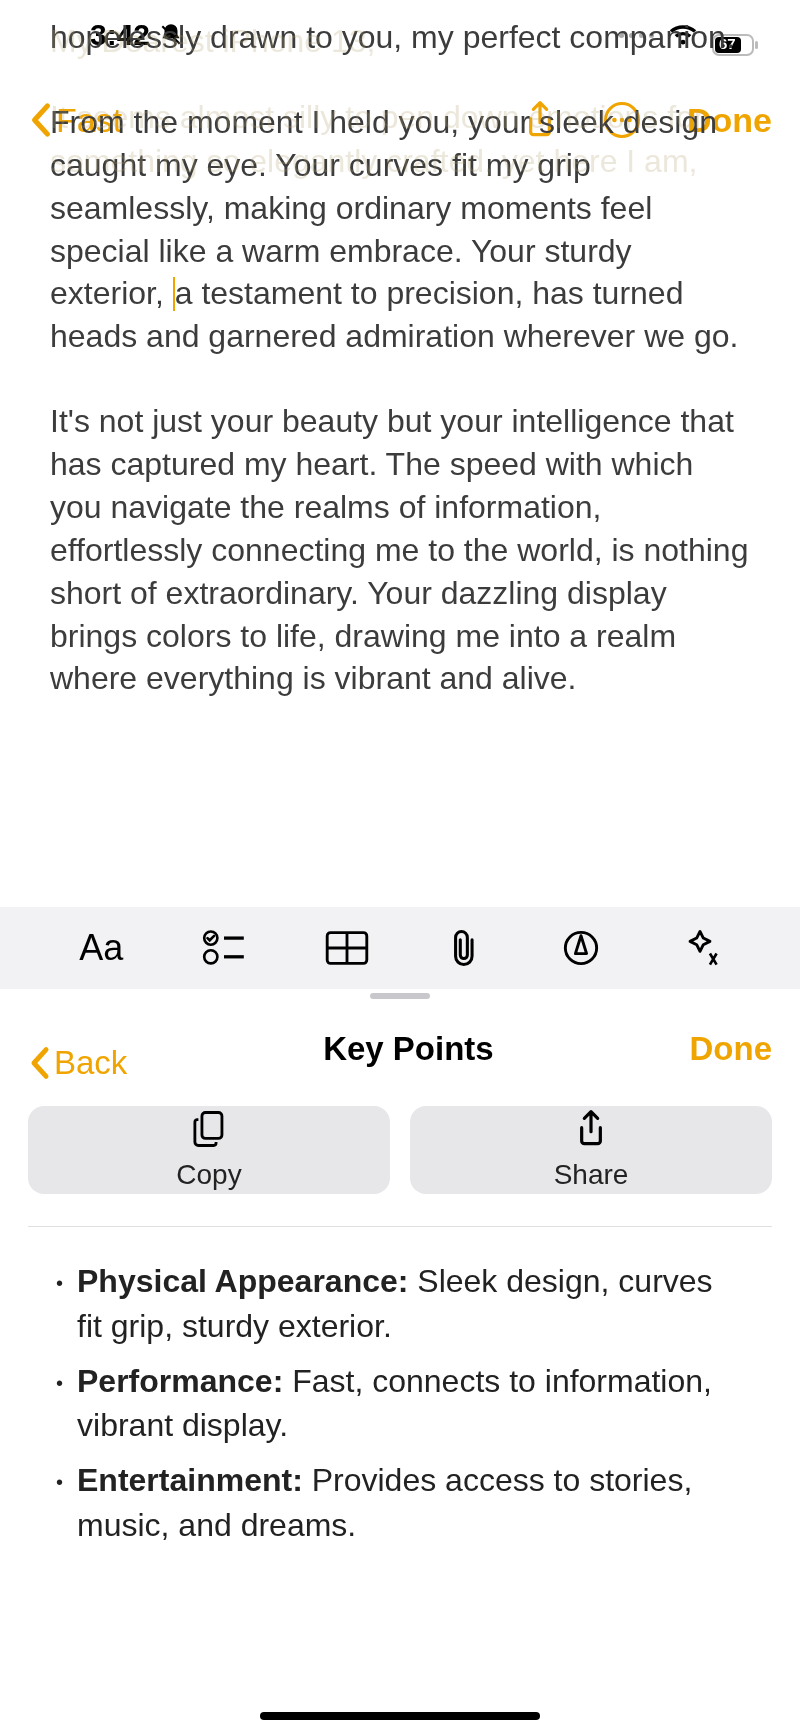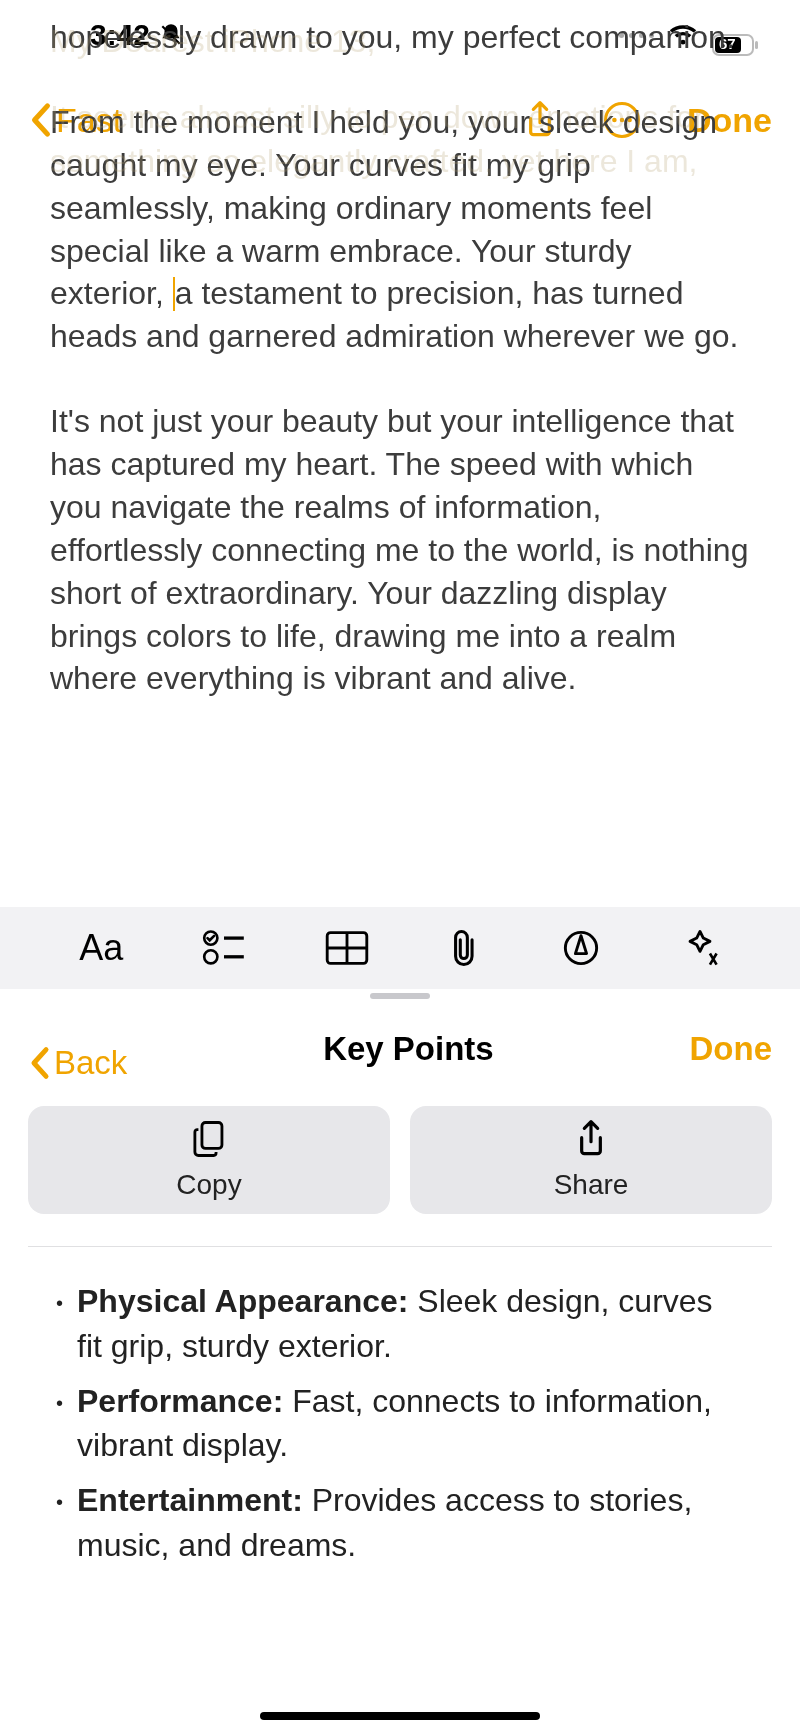--- a/index.html
+++ b/index.html
@@ -28,21 +28,21 @@
   .toolbar { position: absolute; top: 907px; left: 0; right: 0; height: 82px; background: #f2f2f4; display: flex; align-items: center; justify-content: space-around; padding: 0 40px; }
 
   .panel { position: absolute; top: 989px; left: 0; right: 0; bottom: 0; background: #fff; }
   .grabber { width: 60px; height: 6px; background: #c8c8cc; border-radius: 3px; margin: 4px auto 0 auto; }
   .panel-header { display: flex; align-items: center; justify-content: space-between; padding: 16px 28px 24px 28px; }
   .panel-back { display: flex; align-items: center; color: #f0a400; font-size: 33px; gap:2px;margin-top:29px;}
   .panel-title { font-size: 33px; font-weight: 600; }
   .panel-done { color: #f0a400; font-size: 33px; font-weight:600; }
 
   .action-row { display: flex; gap: 20px; padding: 0 28px; }
-  .action-btn { flex: 1; background: #e7e7ea; border-radius: 16px; height: 108px; display: flex; flex-direction: column; align-items: center; justify-content: center; gap: 10px; font-size: 28px; color:#222; }
+  .action-btn { flex: 1; background: #e7e7ea; border-radius: 16px; height: 88px; display: flex; flex-direction: column; align-items: center; justify-content: center; gap: 10px; font-size: 28px; color:#222; }
   .divider { height: 1px; background: #e0e0e2; margin: 32px 28px 0 28px; }
 
   .kp-list { padding: 32px 56px 0 56px; font-size: 32px; color: #222; line-height: 1.4; }
   .kp-item { display: flex; gap: 14px; margin-bottom: 10px; }
   .kp-bullet { font-size: 20px; margin-top: 10px; }
   .kp-text b { font-weight: 700; }
 
   .home-ind { position: absolute; bottom: 14px; left: 50%; transform: translateX(-50%); width: 280px; height: 8px; background: #000; border-radius: 5px; }
 
   svg { display: block; }

